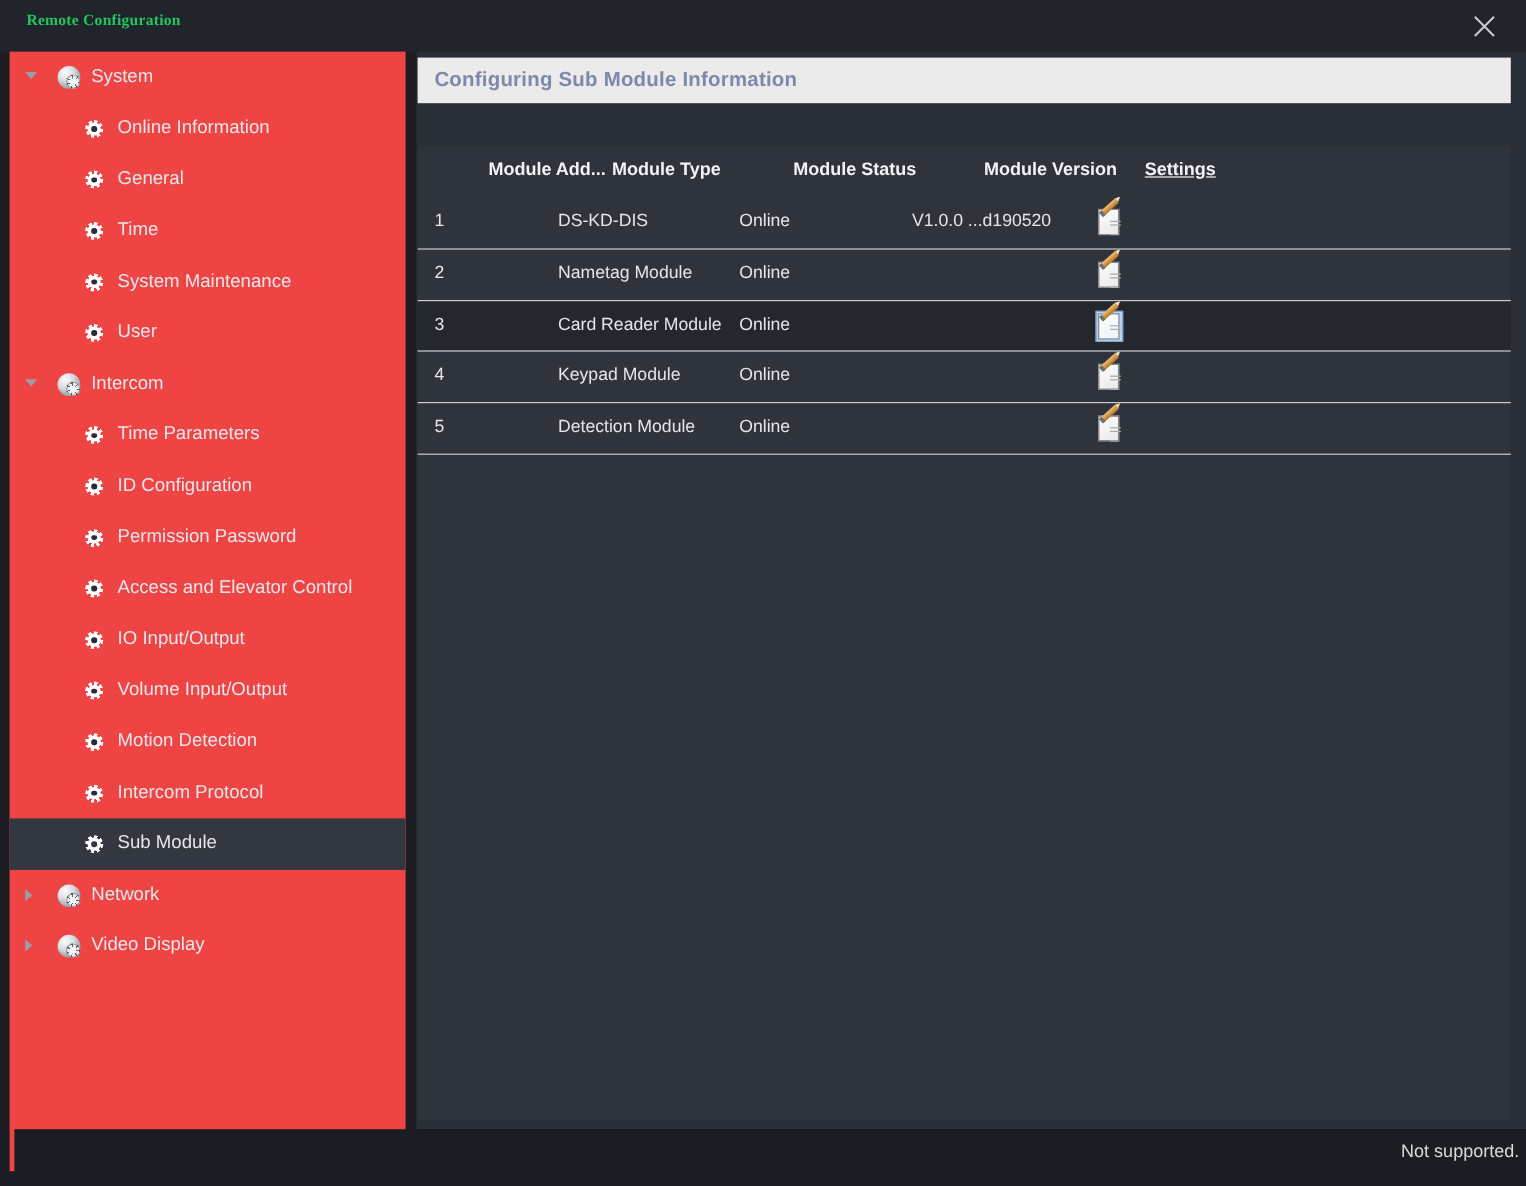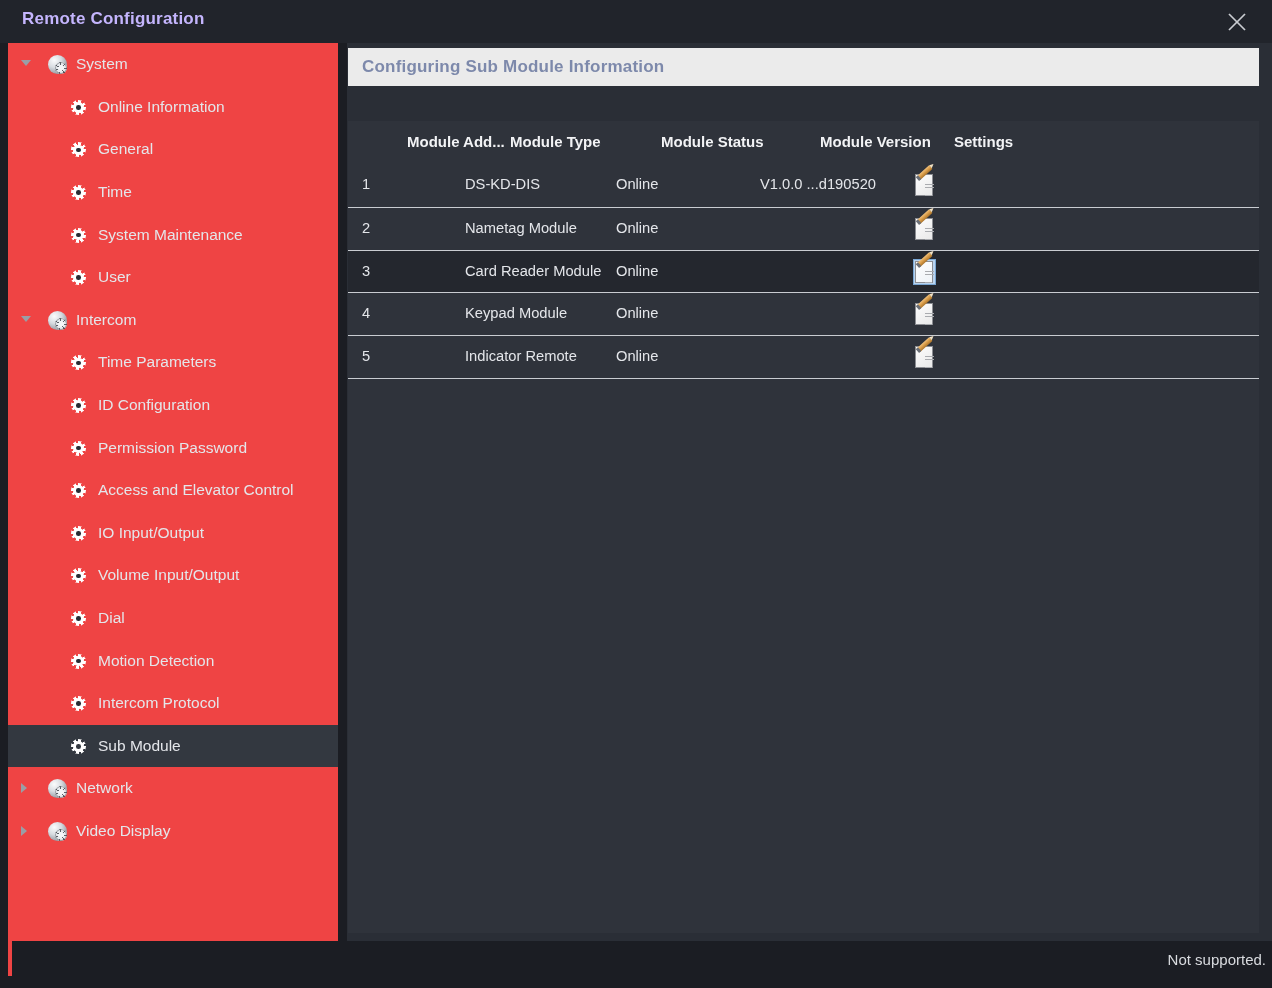--- a/index.html
+++ b/index.html
@@ -23,24 +23,25 @@
   .titlebar {
     position: absolute;
     left: 0; top: 0;
     width: 1272px;
     height: 43px;
     background: #21242b;
   }
   .titlebar-text {
     position: absolute;
     left: 22px; top: 9px;
-    font-size: 17px;
+    font-size: 13px;
     font-weight: bold;
-    color: #c4b5fd;
+    color: #22c55e;
     letter-spacing: .2px;
+    font-family: Liberation Serif, serif;
   }
   .close-btn {
     position: absolute;
     right: 12px; top: 0;
     width: 46px; height: 43px;
     cursor: pointer;
   }
   .close-btn svg { position: absolute; left: 12px; top: 11px; }
 
   
@@ -207,21 +208,21 @@
     top: 12px;
     font-size: 14.7px;
     color: #e4e6ea;
     white-space: nowrap;
   }
 
   .c-addr    { left: 14px; }
   .c-type    { left: 117px; }
   .c-status  { left: 268px; }
   .c-version { left: 427px; }
-  .c-set     { left: 561px; }
+  .c-set     { left: 561px; text-decoration: underline; }
 
   .thead .c-status  { left: 268px; }
   .thead .c-version { left: 427px; }
   .thead .c-set     { left: 561px; }
 
   .c-version.val { left: 412px; }
 
   .table-end {
     position: absolute;
     left: 0; right: 0;
@@ -407,28 +408,20 @@
         </div>
         <span class="tree-label">IO Input/Output</span>
       </div>
       <div class="tree-item child">
         <div class="gear-child">
           <div class="g-outer"></div>
           <div class="g-ring"></div>
           <div class="g-hole"></div>
         </div>
         <span class="tree-label">Volume Input/Output</span>
-      </div>
-      <div class="tree-item child">
-        <div class="gear-child">
-          <div class="g-outer"></div>
-          <div class="g-ring"></div>
-          <div class="g-hole"></div>
-        </div>
-        <span class="tree-label">Dial</span>
       </div>
       <div class="tree-item child">
         <div class="gear-child">
           <div class="g-outer"></div>
           <div class="g-ring"></div>
           <div class="g-hole"></div>
         </div>
         <span class="tree-label">Motion Detection</span>
       </div>
       <div class="tree-item child">
@@ -523,21 +516,21 @@
               <div class="page">
                 <div class="line l1"></div>
                 <div class="line l2"></div>
                 <div class="line l3"></div>
               </div>
               <div class="pencil"></div>
             </div>
           </div>
           <div class="trow">
             <div class="cell c-addr">5</div>
-            <div class="cell c-type">Indicator Remote</div>
+            <div class="cell c-type">Detection Module</div>
             <div class="cell c-status">Online</div>
             <div class="edit-icon">
               <div class="page">
                 <div class="line l1"></div>
                 <div class="line l2"></div>
                 <div class="line l3"></div>
               </div>
               <div class="pencil"></div>
             </div>
           </div>

